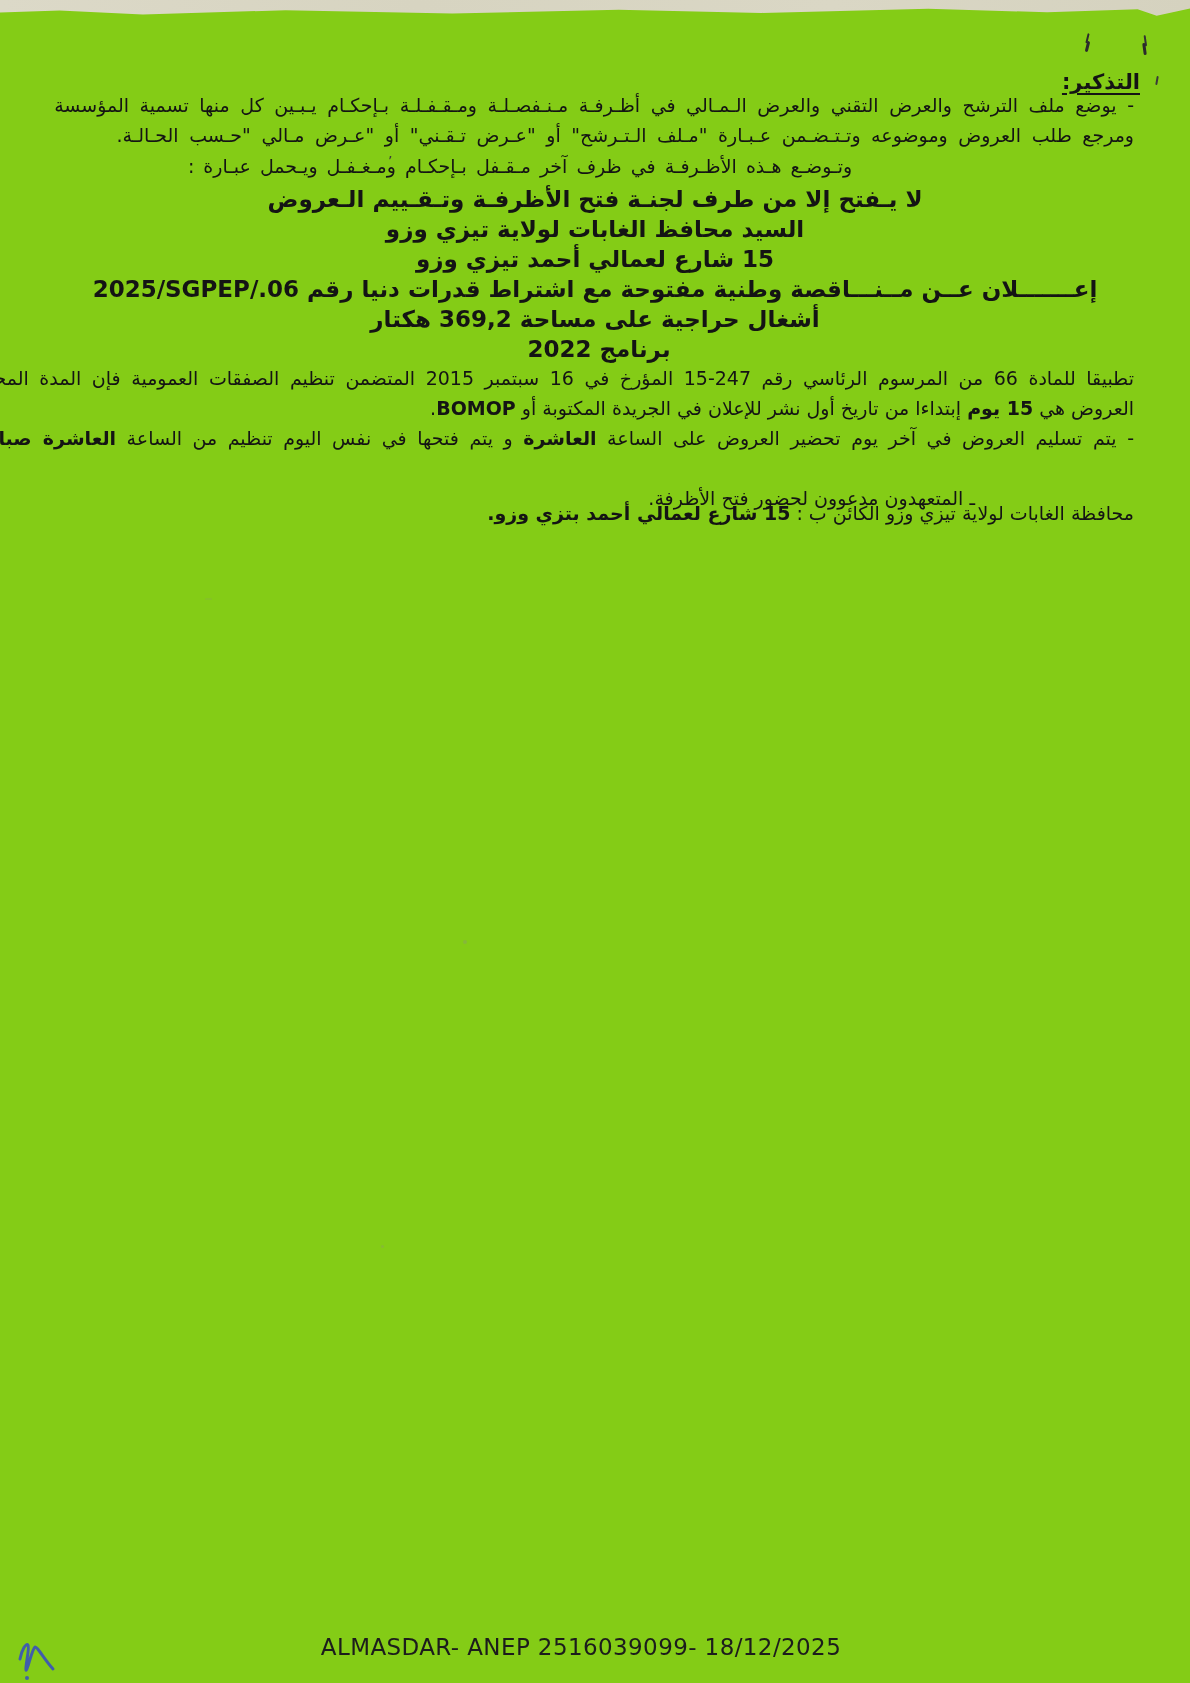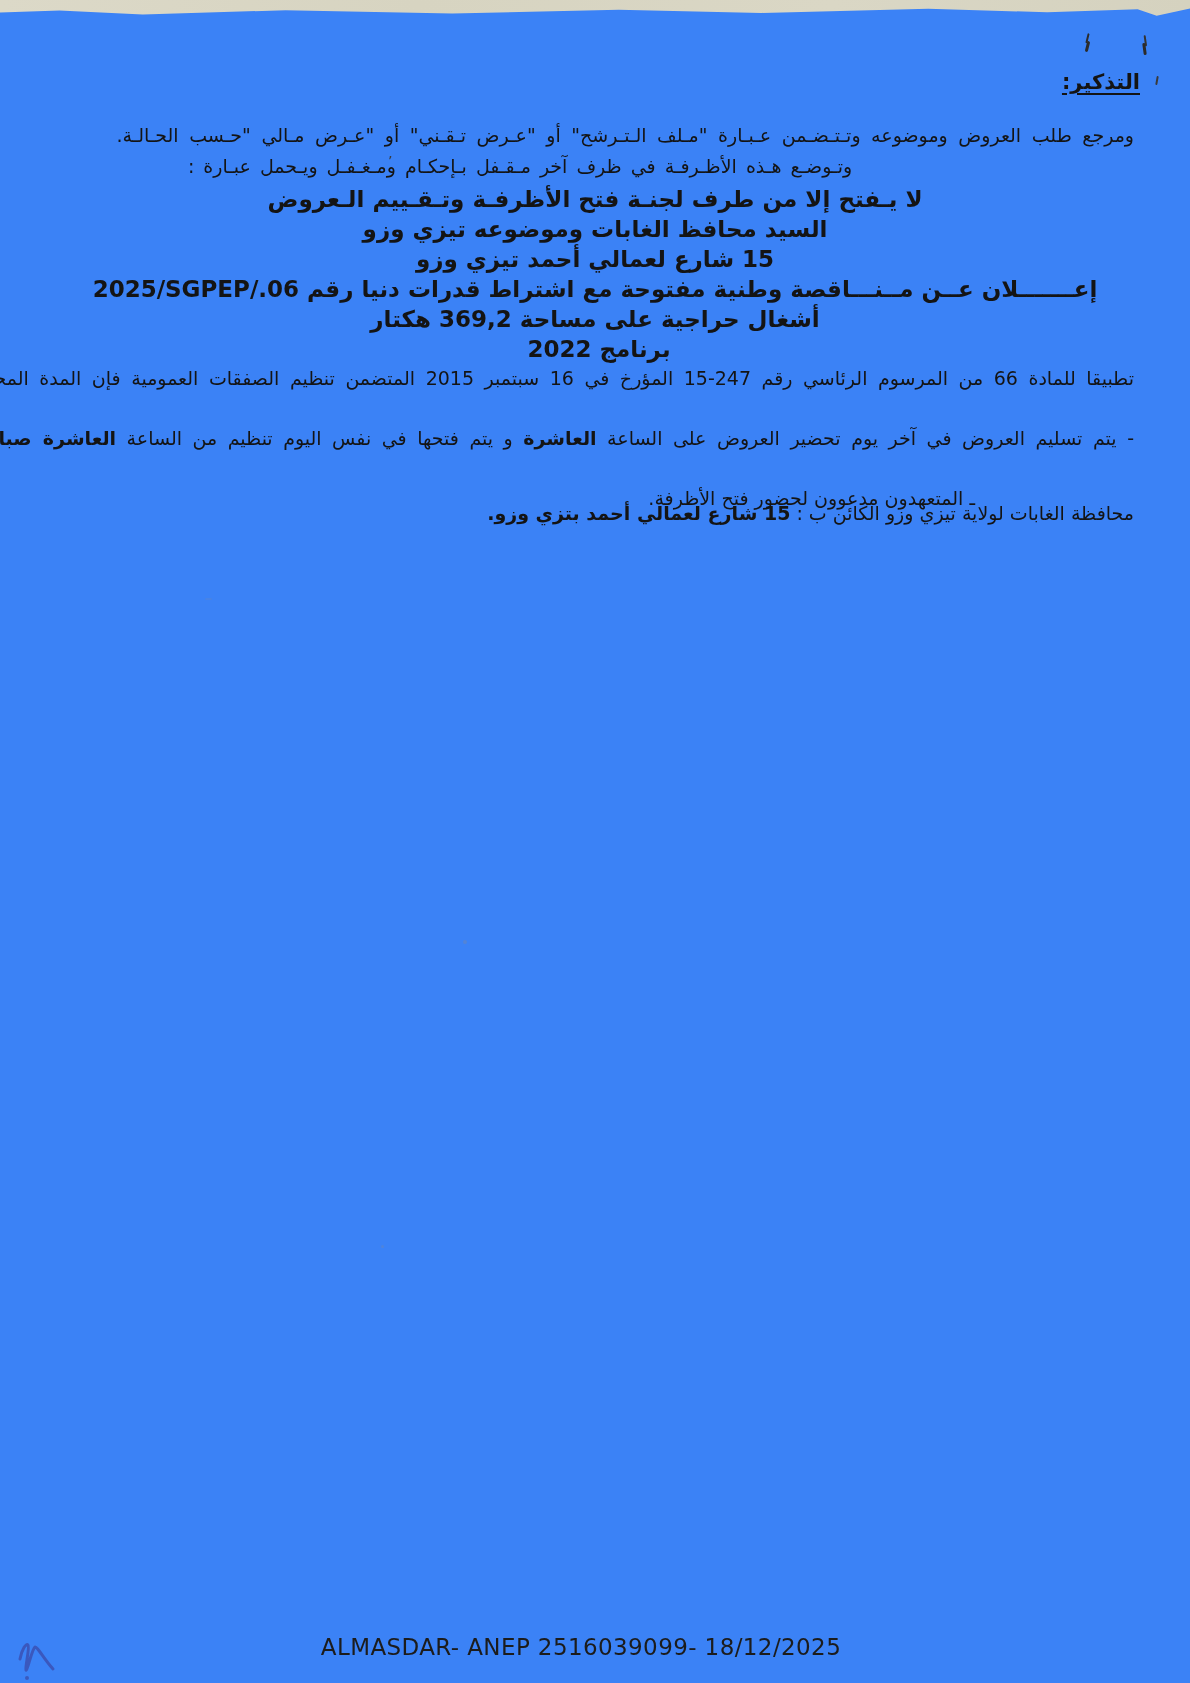--- a/index.html
+++ b/index.html
@@ -1,20 +1,20 @@
 <!DOCTYPE html>
 <html lang="ar"><head>
 <meta charset="utf-8">
 <style>
   html,body{margin:0;padding:0;background:#e8e8e8;}
   .page{
     position:relative;
     width:1190px;height:1683px;
     margin:0 auto;
-    background:#3b82f6;
+    background:#84cc16;
     overflow:hidden;
     font-family:"DejaVu Sans",sans-serif;
     color:#141414;
     direction:rtl;
   }
   
   .scan-strip{
     position:absolute;top:0;left:0;width:100%;height:17px;
     background:linear-gradient(90deg,#dcd9c8 0%,#d7d4c1 35%,#dad7c5 70%,#d5d2bf 100%);
     clip-path:polygon(0 0,100% 0,100% 50%,97.2% 92%,95.6% 55%,88% 72%,78% 52%,64% 76%,52% 58%,38% 80%,24% 60%,12% 86%,5% 62%,0 74%);
@@ -70,32 +70,34 @@
 <div class="page">
 
   <div class="scan-strip"></div>
 
   <span class="mark mark-a"></span>
   <span class="mark mark-b"></span>
   <span class="mark mark-c"></span>
 
   <h1 class="heading">التذكير:</h1>
 
+  <p class="ln fill p1l1">-   يوضع ملف الترشح والعرض التقني والعرض الـمـالي في أظـرفـة مـنـفصـلـة ومـقـفـلـة بـإحكـام يـبـين كل منها تسمية المؤسسة</p>
   <p class="ln fill p1l2">ومرجع طلب العروض وموضوعه وتـتـضـمن عـبـارة "مـلف الـتـرشح" أو "عـرض تـقـني" أو "عـرض مـالي "حـسب الحـالـة.</p>
   <p class="ln p1l3">وتـوضـع هـذه الأظـرفـة في ظرف آخر مـقـفل بـإحكـام ومـغـفـل ويـحمل عبـارة :</p>
   <span class="apos">’</span>
 
   <p class="ln cen c1">لا يـفتح إلا من طرف لجنـة فتح الأظرفـة وتـقـييم الـعروض</p>
-  <p class="ln cen c2">السيد محافظ الغابات وموضوعه تيزي وزو</p>
+  <p class="ln cen c2">السيد محافظ الغابات لولاية تيزي وزو</p>
   <p class="ln cen c3">15 شارع لعمالي أحمد  تيزي وزو</p>
   <p class="ln cen c4"><span>إعـــــــلان عــن مــنـــاقصة وطنية مفتوحة مع اشتراط قدرات دنيا رقم </span><span class="ltr">2025/SGPEP/.06</span></p>
   <p class="ln cen c5">أشغال حراجية على مساحة 369,2 هكتار</p>
   <p class="ln cen c6">برنامج 2022</p>
 
   <p class="ln fill p2l1">تطبيقا للمادة 66 من المرسوم الرئاسي  رقم 247-15 المؤرخ  في 16 سبتمبر 2015 المتضمن تنظيم الصفقات العمومية فإن المدة المحددة لتحضير</p>
+  <p class="ln p2l2"><span>العروض  هي </span><span class="b">15 يوم</span><span> إبتداءا من تاريخ أول نشر للإعلان في الجريدة المكتوبة أو </span><span class="b ltr">BOMOP</span><span>.</span></p>
 
   <p class="ln fill p3l1"><span>-      يتم تسليم العروض في آخر يوم تحضير العروض على الساعة </span><span class="b">العاشرة</span><span> و يتم فتحها في نفس اليوم تنظيم من الساعة </span><span class="b">العاشرة صباحا</span></p>
   <p class="ln p3l2"><span>محافظة الغابات لولاية تيزي وزو الكائن ب :  </span><span class="b">15  شارع لعمالي أحمد بتزي وزو.</span></p>
 
   <p class="ln p4">ـ المتعهدون مدعوون لحضور فتح الأظرفة.</p>
 
   <p class="footer">ALMASDAR- ANEP 2516039099- 18/12/2025</p>
 
   <span class="speck speck-1"></span>
   <span class="speck speck-2"></span>

